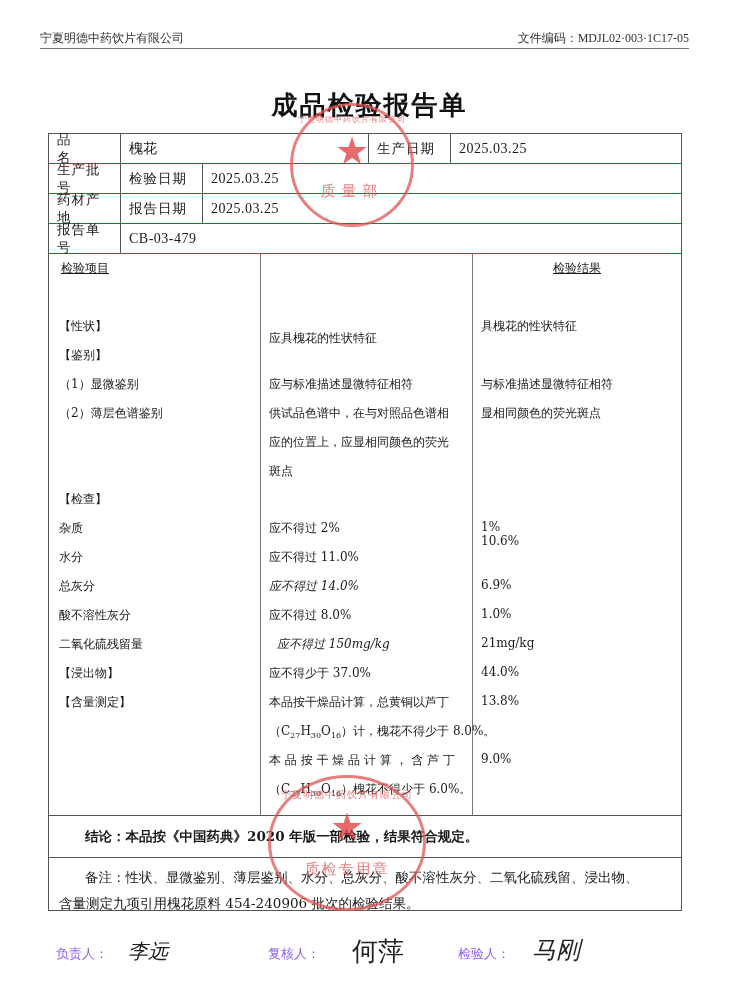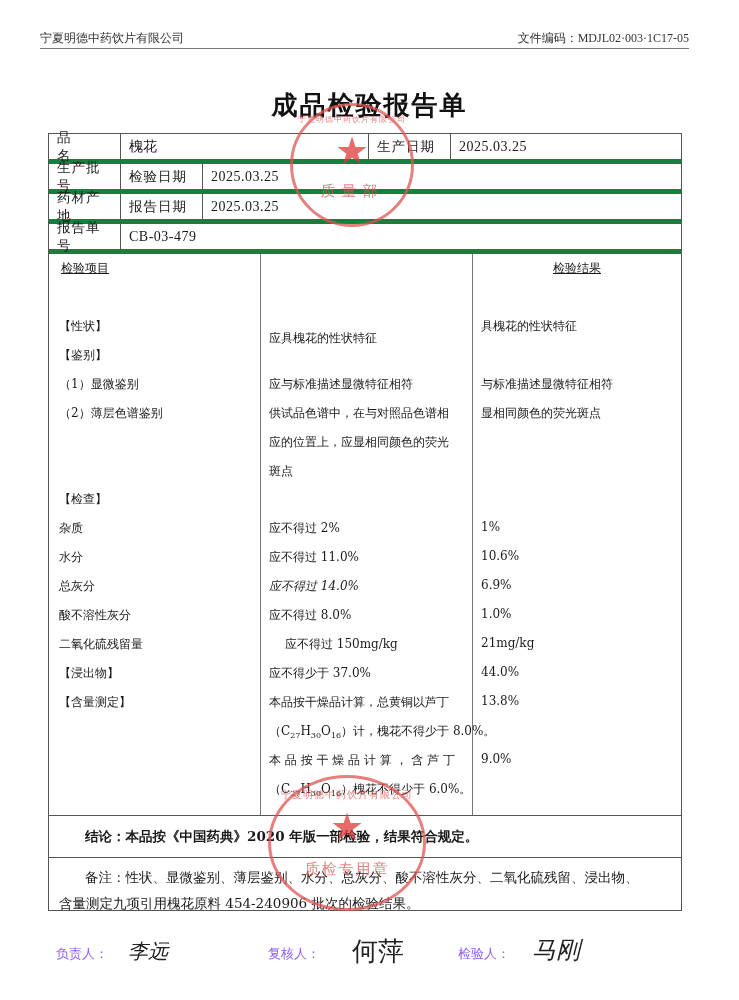--- a/index.html
+++ b/index.html
@@ -17,21 +17,21 @@
     .header .right { position: absolute; right: 0; top: 2px; font-family: "Liberation Serif", serif; }
     .title {
       position: absolute; left: 0; width: 739px; top: 88px; text-align: center;
       font-size: 26px; font-weight: bold; letter-spacing: 2px; color: #111;
       font-family: "DejaVu Serif", serif;
     }
     .tbl {
       position: absolute; left: 48px; top: 133px; width: 634px;
       border: 1.5px solid #555; box-sizing: border-box;
     }
-    .row { display: flex; border-bottom: 5px solid #15803d; height: 30px; box-sizing: border-box; }
+    .row { display: flex; border-bottom: 1px solid #15803d; height: 30px; box-sizing: border-box; }
     .cell {
       box-sizing: border-box; height: 100%; padding: 0 8px;
       display: flex; align-items: center; font-size: 13.5px;
       border-right: 1px solid #555;
     }
     .cell:last-child { border-right: none; }
     .c-label { width: 72px; letter-spacing: 1px; }
     .c-val { width: 248px; font-family: "Liberation Serif", serif; font-size: 14px; }
     .c-label2 { width: 82px; letter-spacing: 1px; }
     .c-val2 { flex: 1; font-family: "Liberation Serif", serif; font-size: 14px; letter-spacing: 0.5px; }
@@ -106,38 +106,38 @@
     <div class="col col2">
       <div class="line" style="left:8px; top:76px;">应具槐花的性状特征</div>
       <div class="line" style="left:8px; top:122px;">应与标准描述显微特征相符</div>
       <div class="line" style="left:8px; top:151px;">供试品色谱中，在与对照品色谱相</div>
       <div class="line" style="left:8px; top:180px;">应的位置上，应显相同颜色的荧光</div>
       <div class="line" style="left:8px; top:209px;">斑点</div>
       <div class="line" style="left:8px; top:266px;">应不得过 2%</div>
       <div class="line" style="left:8px; top:295px;">应不得过 11.0%</div>
       <div class="line" style="left:8px; top:324px;font-style:italic;">应不得过 14.0%</div>
       <div class="line" style="left:8px; top:353px;">应不得过 8.0%</div>
-      <div class="line" style="left:24px; top:382px;">应不得过 150mg/kg</div>
+      <div class="line" style="left:16px; top:382px;font-style:italic;">应不得过 150mg/kg</div>
       <div class="line" style="left:8px; top:411px;">应不得少于 37.0%</div>
       <div class="line" style="left:8px; top:440px;">本品按干燥品计算，总黄铜以芦丁</div>
       <div class="line" style="left:8px; top:469px;">
         <span>（C</span><sub>27</sub><span>H</span><sub>30</sub><span>O</span><sub>16</sub><span>）</span><span>计，槐花不得少于 8.0%。</span>
       </div>
       <div class="line" style="left:8px; top:498px;">本 品 按 干 燥 品 计 算 ， 含 芦 丁</div>
       <div class="line" style="left:8px; top:527px;">
         <span>（C</span><sub>27</sub><span>H</span><sub>30</sub><span>O</span><sub>16</sub><span>）槐花不得少于 6.0%。</span>
       </div>
     </div>
     <div class="col col3">
       <div class="col-head" style="left:0; width:100%; text-align:center;">检验结果</div>
       <div class="line" style="left:8px; top:64px;">具槐花的性状特征</div>
       <div class="line" style="left:8px; top:122px;">与标准描述显微特征相符</div>
       <div class="line" style="left:8px; top:151px;">显相同颜色的荧光斑点</div>
       <div class="line" style="left:8px; top:266px;">1%</div>
-      <div class="line" style="left:8px; top:295px;">10.6%</div>
+      <div class="line" style="left:8px; top:280px;">10.6%</div>
       <div class="line" style="left:8px; top:324px;">6.9%</div>
       <div class="line" style="left:8px; top:353px;">1.0%</div>
       <div class="line" style="left:8px; top:382px;">21mg/kg</div>
       <div class="line" style="left:8px; top:411px;">44.0%</div>
       <div class="line" style="left:8px; top:440px;">13.8%</div>
       <div class="line" style="left:8px; top:498px;">9.0%</div>
     </div>
   </div>
 
   <div class="conclusion">结论：本品按《中国药典》2020 年版一部检验，结果符合规定。</div>

